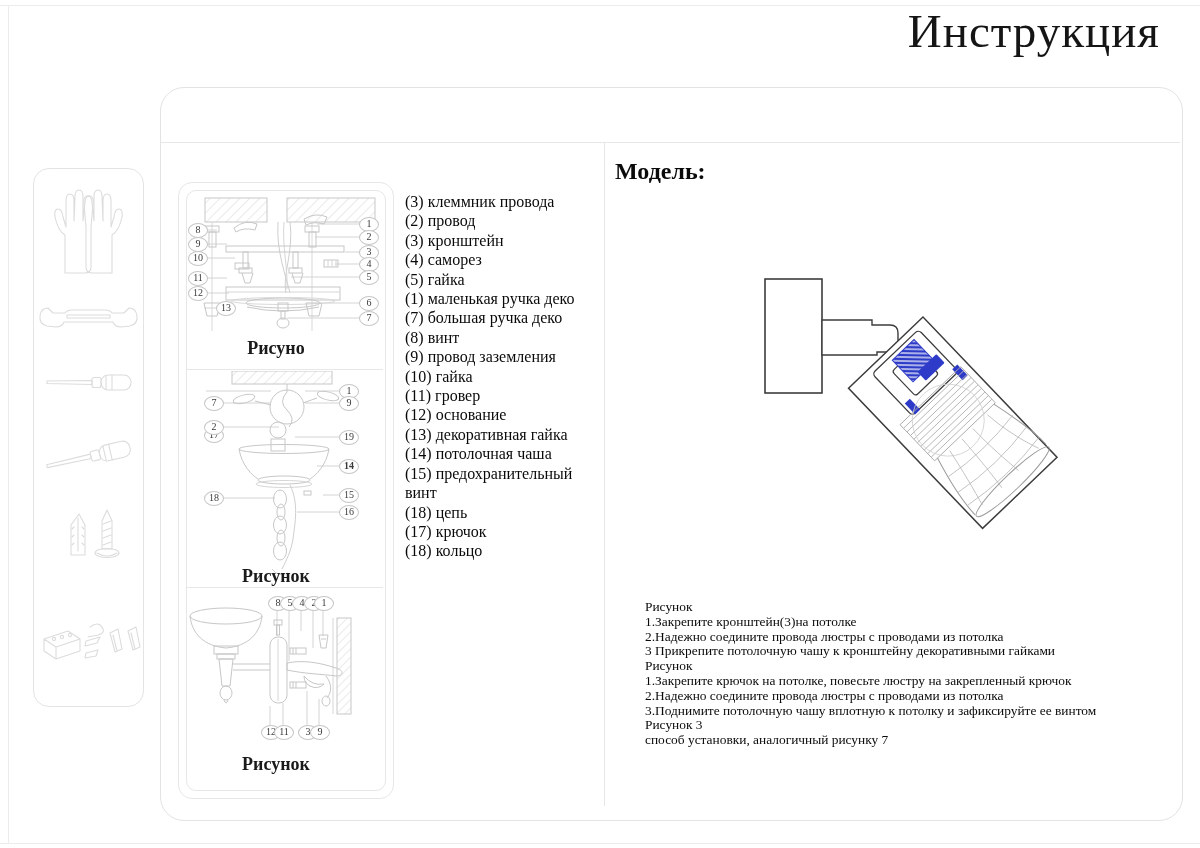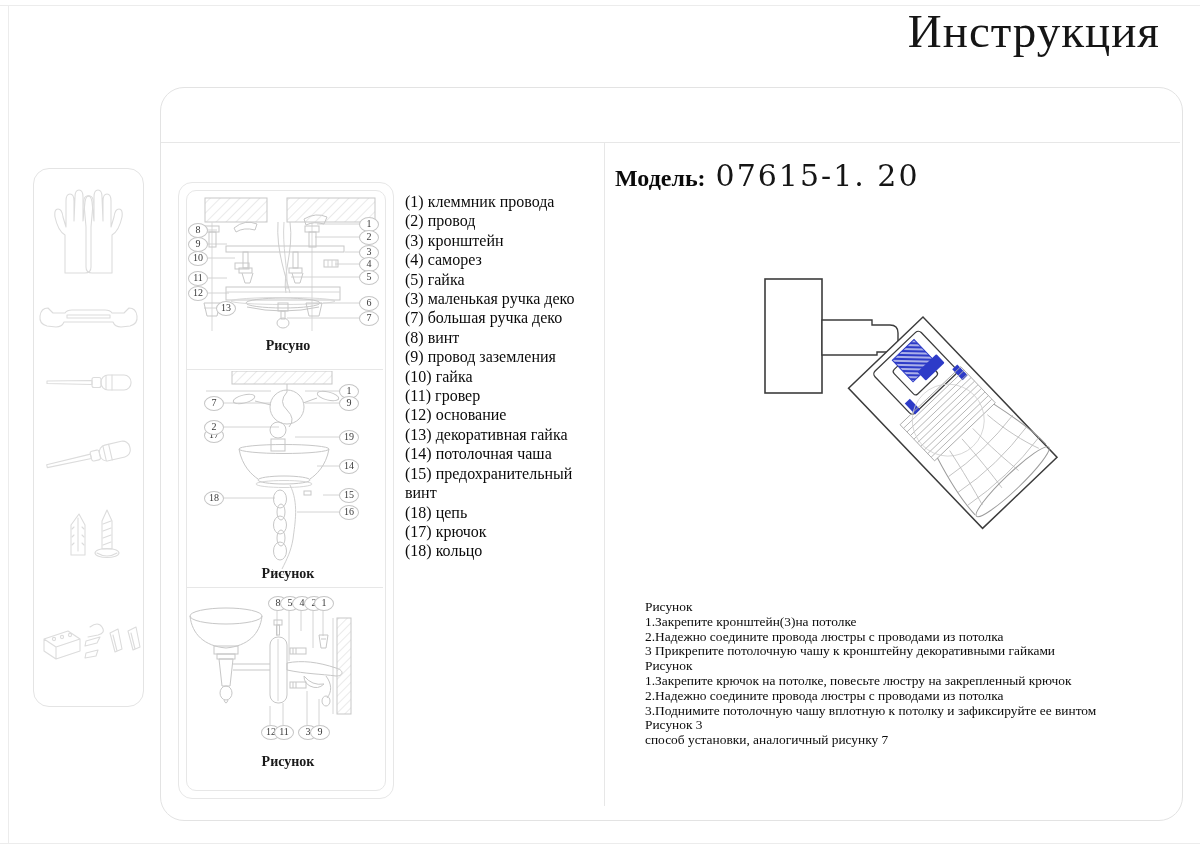--- a/index.html
+++ b/index.html
@@ -27,21 +27,21 @@
     border:1px solid #e4e4e4;border-radius:16px;background:#fff;
   }
   
   .fig-outer{position:absolute;left:178px;top:182px;width:214px;height:615px;
     border:1px solid #e7e7e7;border-radius:14px;}
   .fig-inner{position:absolute;left:186px;top:190px;width:198px;height:599px;
     border:1px solid #e7e7e7;border-radius:10px;}
   .fig-sep{position:absolute;width:196px;height:1px;background:#e7e7e7;left:187px;}
   .fig-label{
     position:absolute;left:178px;width:196px;text-align:center;
-    font-weight:bold;font-size:14px;color:#1a1a1a;margin-left:12px;
+    font-weight:bold;font-size:18px;color:#1a1a1a;
   }
   .co{
     position:absolute;width:18px;height:13px;border:1px solid #c6c6c6;border-radius:50%;
     font-size:10px;line-height:12px;text-align:center;color:#3a3a3a;background:#fff;
   }
   
   .parts{position:absolute;left:405px;top:192px;width:205px;}
   .parts div{font-size:16px;line-height:19.4px;white-space:nowrap;color:#0a0a0a;}
   
   .model{position:absolute;left:615px;top:158px;display:flex;align-items:baseline;white-space:nowrap;}
@@ -263,59 +263,58 @@
 <span class="co" style="left:359px;top:296px;">6</span>
 <span class="co" style="left:359px;top:311px;">7</span>
 
 <span class="co" style="left:204px;top:384px;margin-top:44px;">17</span>
 <span class="co" style="left:204px;top:396px;">7</span>
 <span class="co" style="left:204px;top:420px;">2</span>
 <span class="co" style="left:204px;top:491px;">18</span>
 <span class="co" style="left:339px;top:384px;">1</span>
 <span class="co" style="left:339px;top:396px;">9</span>
 <span class="co" style="left:339px;top:430px;">19</span>
-<span class="co" style="left:339px;top:459px;">14</span>
+<span class="co" style="left:339px;top:459px;font-weight:bold;">14</span>
 <span class="co" style="left:339px;top:488px;">15</span>
 <span class="co" style="left:339px;top:505px;">16</span>
 
 <span class="co" style="left:268px;top:596px;">8</span>
 <span class="co" style="left:280px;top:596px;">5</span>
 <span class="co" style="left:292px;top:596px;">4</span>
 <span class="co" style="left:304px;top:596px;">2</span>
 <span class="co" style="left:314px;top:596px;">1</span>
 <span class="co" style="left:261px;top:725px;">12</span>
 <span class="co" style="left:274px;top:725px;">11</span>
 <span class="co" style="left:298px;top:725px;">3</span>
 <span class="co" style="left:310px;top:725px;">9</span>
 
 <div class="parts">
-  <div>(1) клеммник провода</div>
+  <div>(3) клеммник провода</div>
   <div>(2) провод</div>
   <div>(3) кронштейн</div>
   <div>(4) саморез</div>
   <div>(5) гайка</div>
-  <div>(3) маленькая ручка деко</div>
+  <div>(1) маленькая ручка деко</div>
   <div>(7) большая ручка деко</div>
   <div>(8) винт</div>
   <div>(9) провод заземления</div>
   <div>(10) гайка</div>
   <div>(11) гровер</div>
   <div>(12) основание</div>
   <div>(13) декоративная гайка</div>
   <div>(14) потолочная чаша</div>
   <div>(15) предохранительный</div>
   <div>винт</div>
   <div>(18) цепь</div>
   <div>(17) крючок</div>
   <div>(18) кольцо</div>
 </div>
 
 <div class="model">
   <span class="lbl">Модель:</span>
-  <span class="num">07615-1. 20</span>
 </div>
 
 <svg class="abs" style="left:738px;top:258px;" width="350" height="292" viewBox="0 0 350 292">
   <defs>
     <pattern id="bh" width="4" height="4" patternTransform="rotate(45)" patternUnits="userSpaceOnUse">
       <rect width="4" height="4" fill="#2d3bc8"></rect>
       <line x1="1" y1="0" x2="1" y2="4" stroke="#ffffff" stroke-width="1.2"></line>
     </pattern>
   </defs>
 

